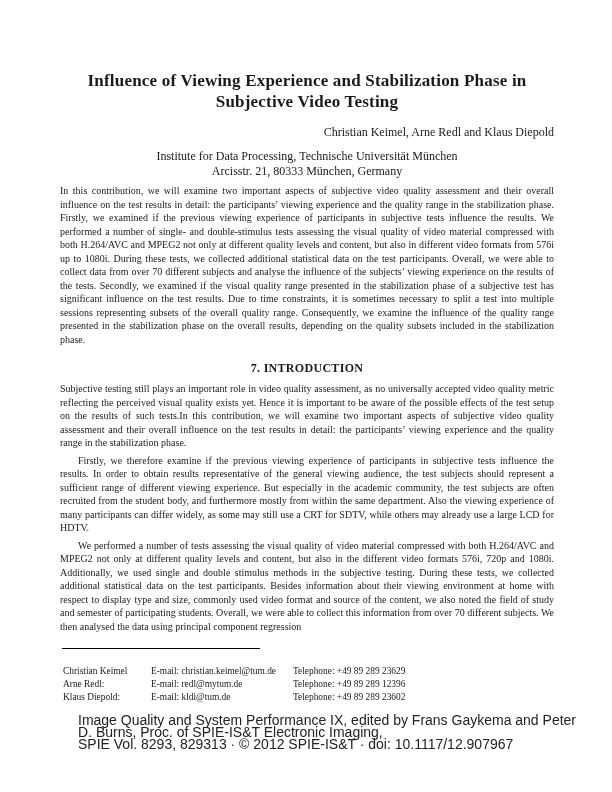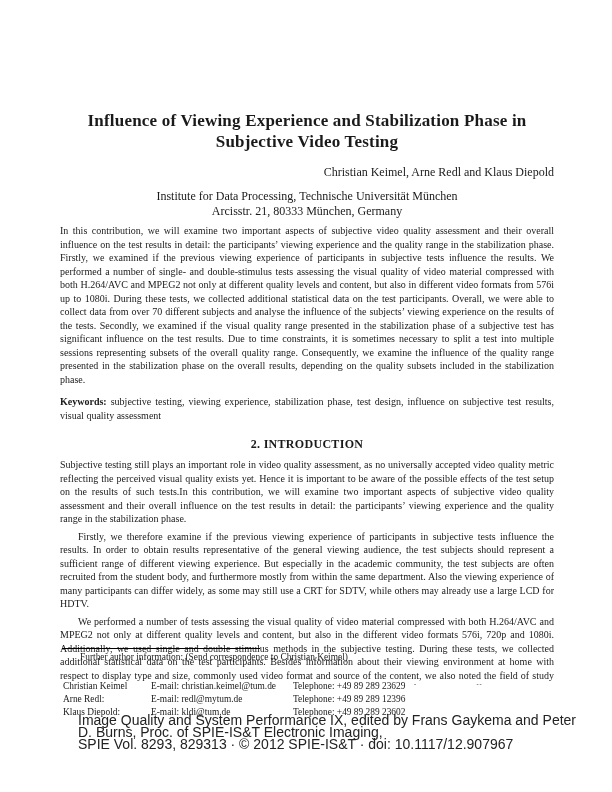--- a/index.html
+++ b/index.html
@@ -19,21 +19,20 @@
   }
   .content {
     position: absolute;
     top: 0;
     left: 60px;
     width: 494px;
     height: 645px;
     padding-top: 70px;
     box-sizing: border-box;
     overflow: hidden;
-    margin-top: 40px;
   }
   .paper-title {
     margin: 0 auto;
     max-width: 440px;
     font-size: 17px;
     line-height: 21px;
     font-weight: bold;
     text-align: center;
     letter-spacing: 0.2px;
   }
@@ -134,37 +133,33 @@
     <div class="authors">Christian Keimel, Arne Redl and Klaus Diepold</div>
 
     <div class="affiliation">
       <div>Institute for Data Processing, Technische Universität München</div>
       <div>Arcisstr. 21, 80333 München, Germany</div>
     </div>
 
 
     <div class="body-text abstract-body">In this contribution, we will examine two important aspects of subjective video quality assessment and their overall influence on the test results in detail: the participants’ viewing experience and the quality range in the stabilization phase. Firstly, we examined if the previous viewing experience of participants in subjective tests influence the results. We performed a number of single- and double-stimulus tests assessing the visual quality of video material compressed with both H.264/AVC and MPEG2 not only at different quality levels and content, but also in different video formats from 576i up to 1080i. During these tests, we collected additional statistical data on the test participants. Overall, we were able to collect data from over 70 different subjects and analyse the influence of the subjects’ viewing experience on the results of the tests. Secondly, we examined if the visual quality range presented in the stabilization phase of a subjective test has significant influence on the test results. Due to time constraints, it is sometimes necessary to split a test into multiple sessions representing subsets of the overall quality range. Consequently, we examine the influence of the quality range presented in the stabilization phase on the overall results, depending on the quality subsets included in the stabilization phase.</div>
 
-    <div class="body-text keywords">
-      <span class="kw-label">Keywords:</span><span> subjective testing, viewing experience, stabilization phase, test design, influence on subjective test results, visual quality assessment</span>
-    </div>
 
-    <div class="section-heading">2. INTRODUCTION</div>
+    <div class="section-heading">7. INTRODUCTION</div>
 
     <div class="body-text para first">Subjective testing still plays an important role in video quality assessment, as no universally accepted video quality metric reflecting the perceived visual quality exists yet. Hence it is important to be aware of the possible effects of the test setup on the results of such tests.In this contribution, we will examine two important aspects of subjective video quality assessment and their overall influence on the test results in detail: the participants’ viewing experience and the quality range in the stabilization phase.</div>
 
     <div class="body-text para indent">Firstly, we therefore examine if the previous viewing experience of participants in subjective tests influence the results. In order to obtain results representative of the general viewing audience, the test subjects should represent a sufficient range of different viewing experience. But especially in the academic community, the test subjects are often recruited from the student body, and furthermore mostly from within the same department. Also the viewing experience of many participants can differ widely, as some may still use a CRT for SDTV, while others may already use a large LCD for HDTV.</div>
 
     <div class="body-text para indent">We performed a number of tests assessing the visual quality of video material compressed with both H.264/AVC and MPEG2 not only at different quality levels and content, but also in the different video formats 576i, 720p and 1080i. Additionally, we used single and double stimulus methods in the subjective testing. During these tests, we collected additional statistical data on the test participants. Besides information about their viewing environment at home with respect to display type and size, commonly used video format and source of the content, we also noted the field of study and semester of participating students. Overall, we were able to collect this information from over 70 different subjects. We then analysed the data using principal component regression</div>
 
   </div>
 
   <div class="footnote">
     <hr class="footnote-rule">
-    <div class="footnote-intro">Further author information: (Send correspondence to Christian Keimel)</div>
     <div class="contact-table">
       <div class="contact-row">
         <span class="contact-name">Christian Keimel</span>
         <span class="contact-email">E-mail: christian.keimel@tum.de</span>
         <span class="contact-phone">Telephone: +49 89 289 23629</span>
       </div>
       <div class="contact-row">
         <span class="contact-name">Arne Redl:</span>
         <span class="contact-email">E-mail: redl@mytum.de</span>
         <span class="contact-phone">Telephone: +49 89 289 12396</span>

